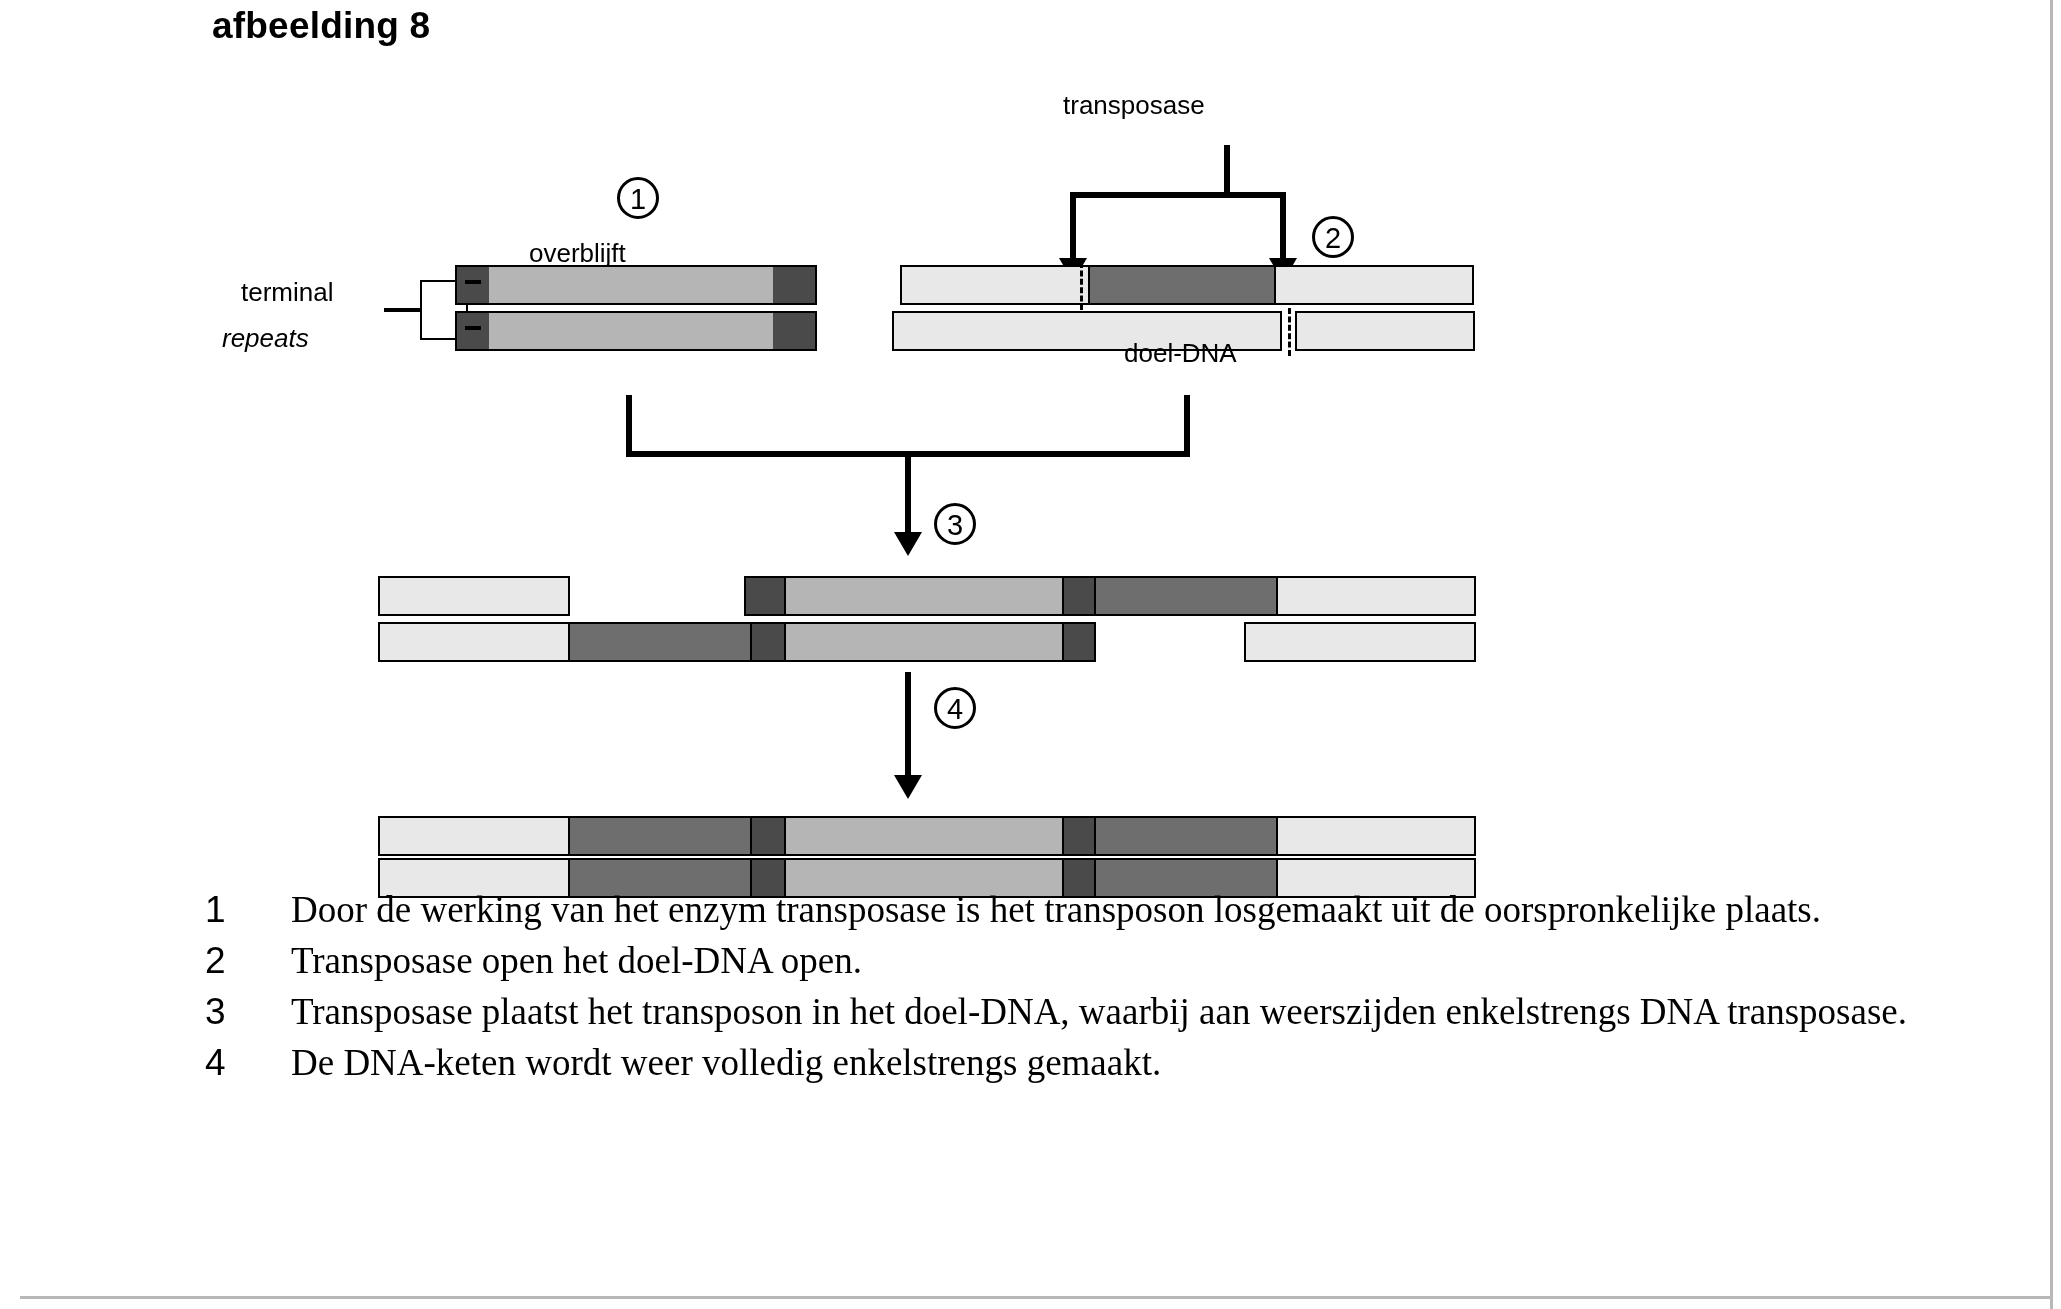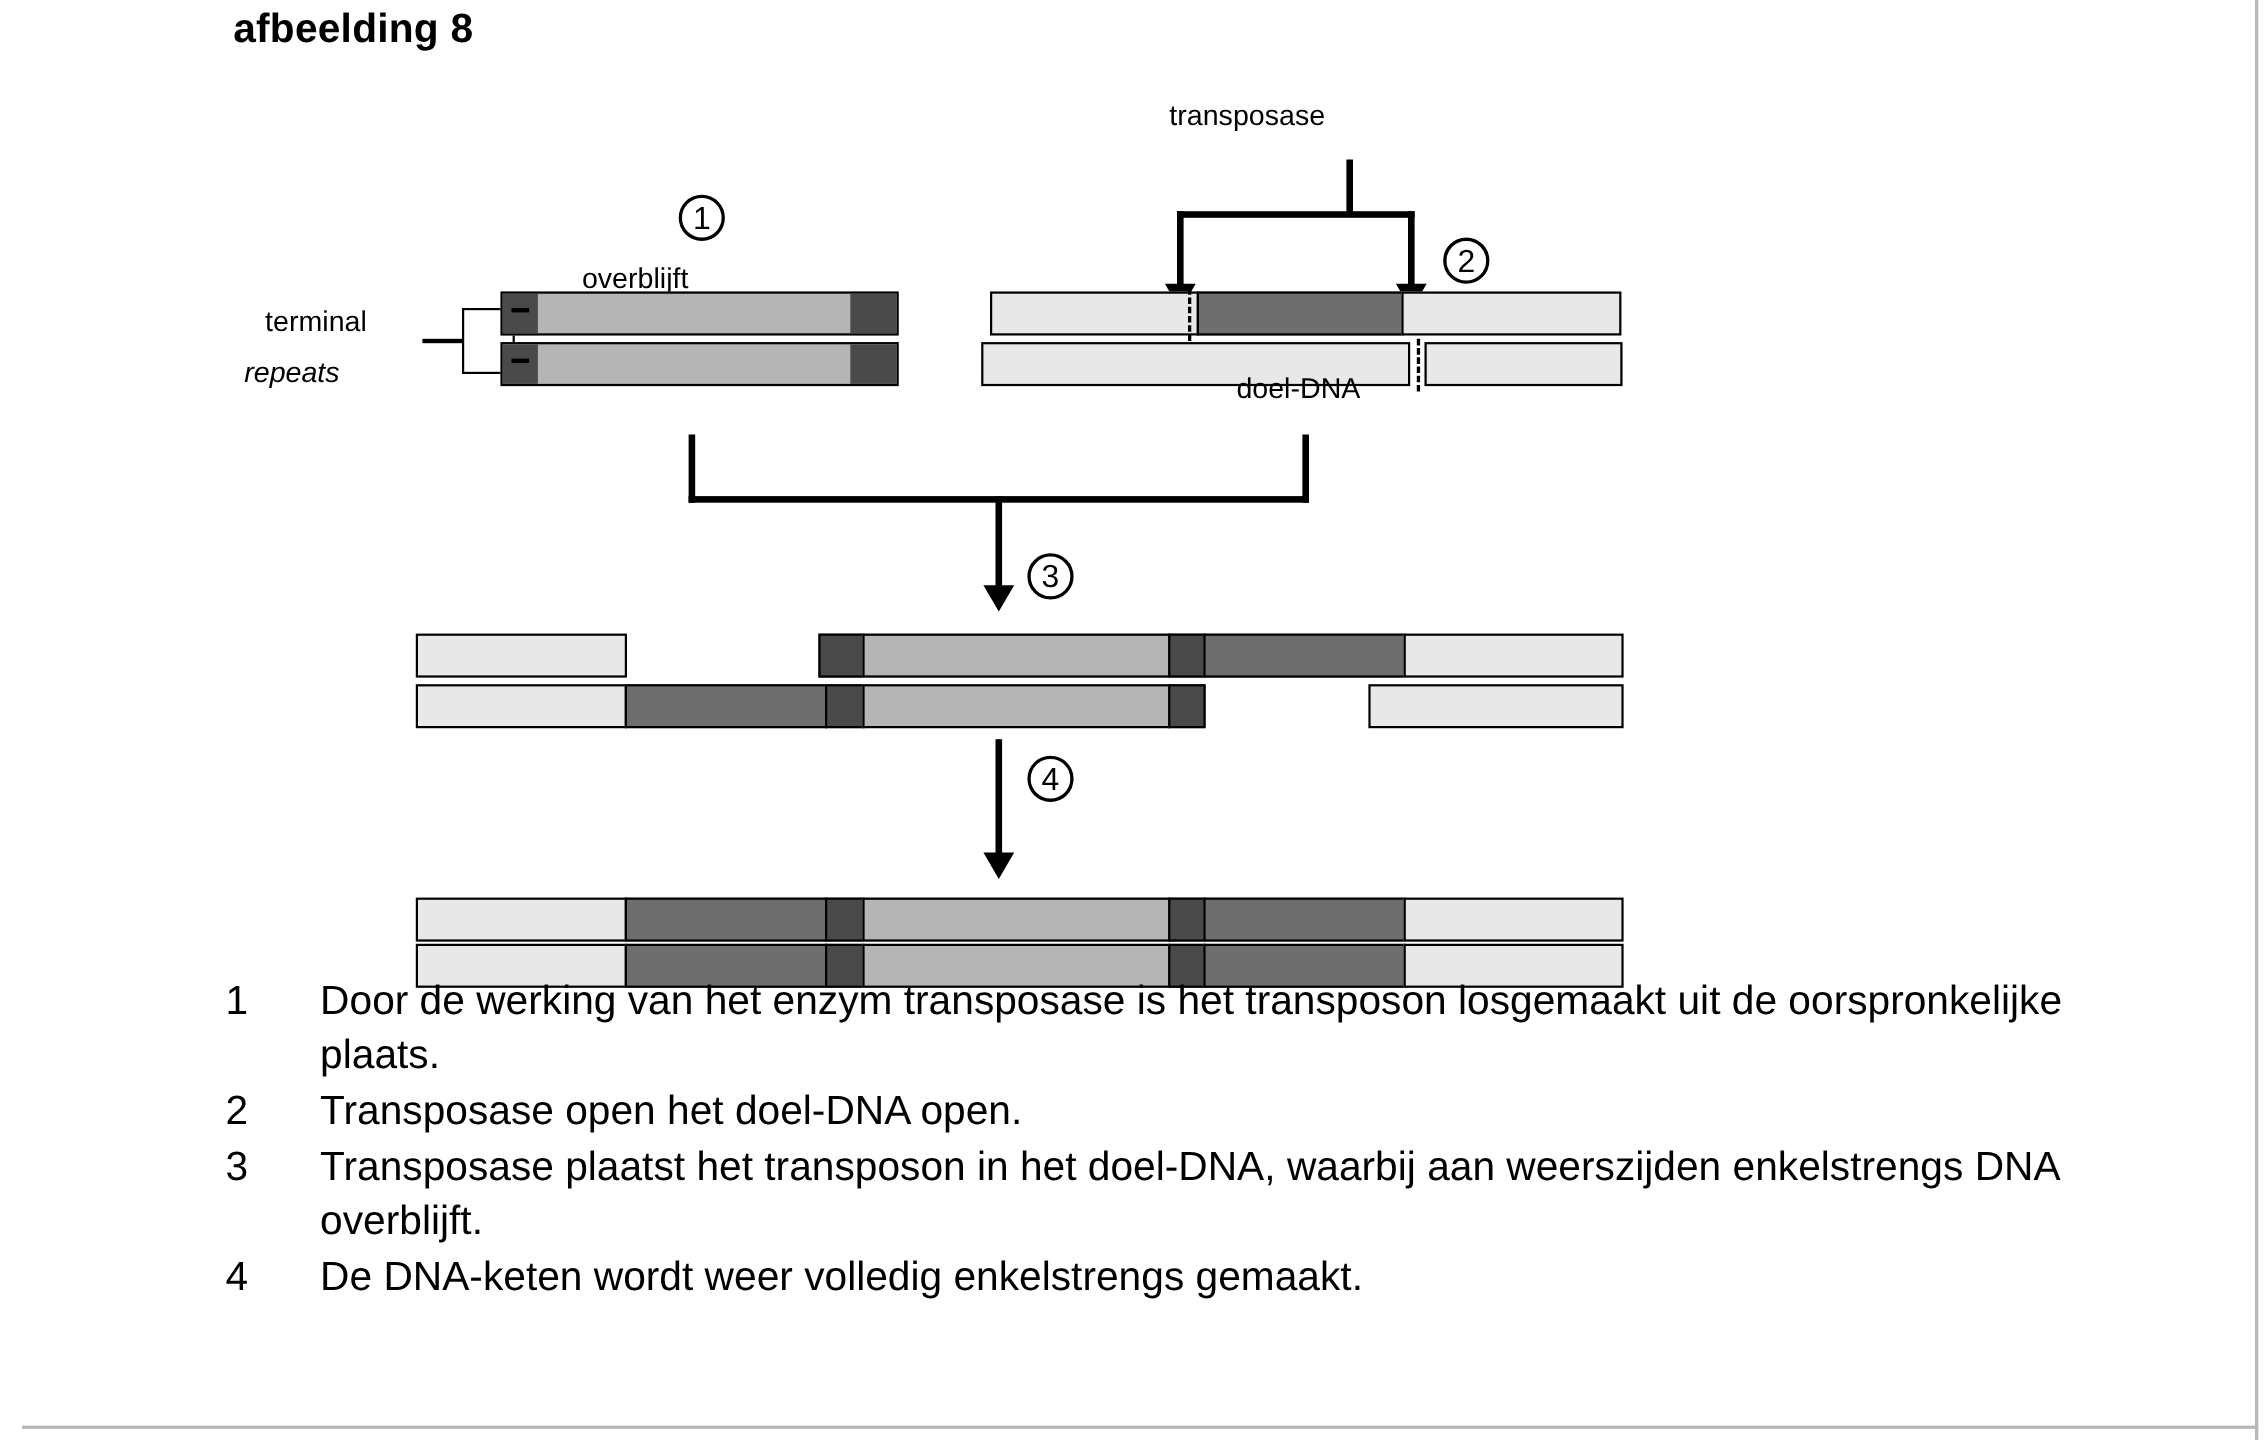--- a/index.html
+++ b/index.html
@@ -119,20 +119,21 @@
   .cap-row {
     display: flex;
     margin-bottom: 2px;
   }
   .cap-num {
     width: 86px;
     flex: 0 0 86px;
   }
   .cap-text {
     flex: 1 1 auto;
+    font-family: Liberation Serif, serif;
   }
 </style>
 </head>
 <body>
 
 <div class="page">
 
   <div class="frame-right"></div>
   <div class="frame-bottom"></div>
 
@@ -234,21 +235,21 @@
     <div class="cap-row">
       <div class="cap-num">1</div>
       <div class="cap-text">Door de werking van het enzym transposase is het transposon losgemaakt uit de oorspronkelijke plaats.</div>
     </div>
     <div class="cap-row">
       <div class="cap-num">2</div>
       <div class="cap-text">Transposase open het doel-DNA open.</div>
     </div>
     <div class="cap-row">
       <div class="cap-num">3</div>
-      <div class="cap-text">Transposase plaatst het transposon in het doel-DNA, waarbij aan weerszijden enkelstrengs DNA overblijft.</div>
+      <div class="cap-text">Transposase plaatst het transposon in het doel-DNA, waarbij aan weerszijden enkelstrengs DNA transposase.</div>
     </div>
     <div class="cap-row">
       <div class="cap-num">4</div>
       <div class="cap-text">De DNA-keten wordt weer volledig enkelstrengs gemaakt.</div>
     </div>
   </div>
 
 </div>
 
 </body></html>

